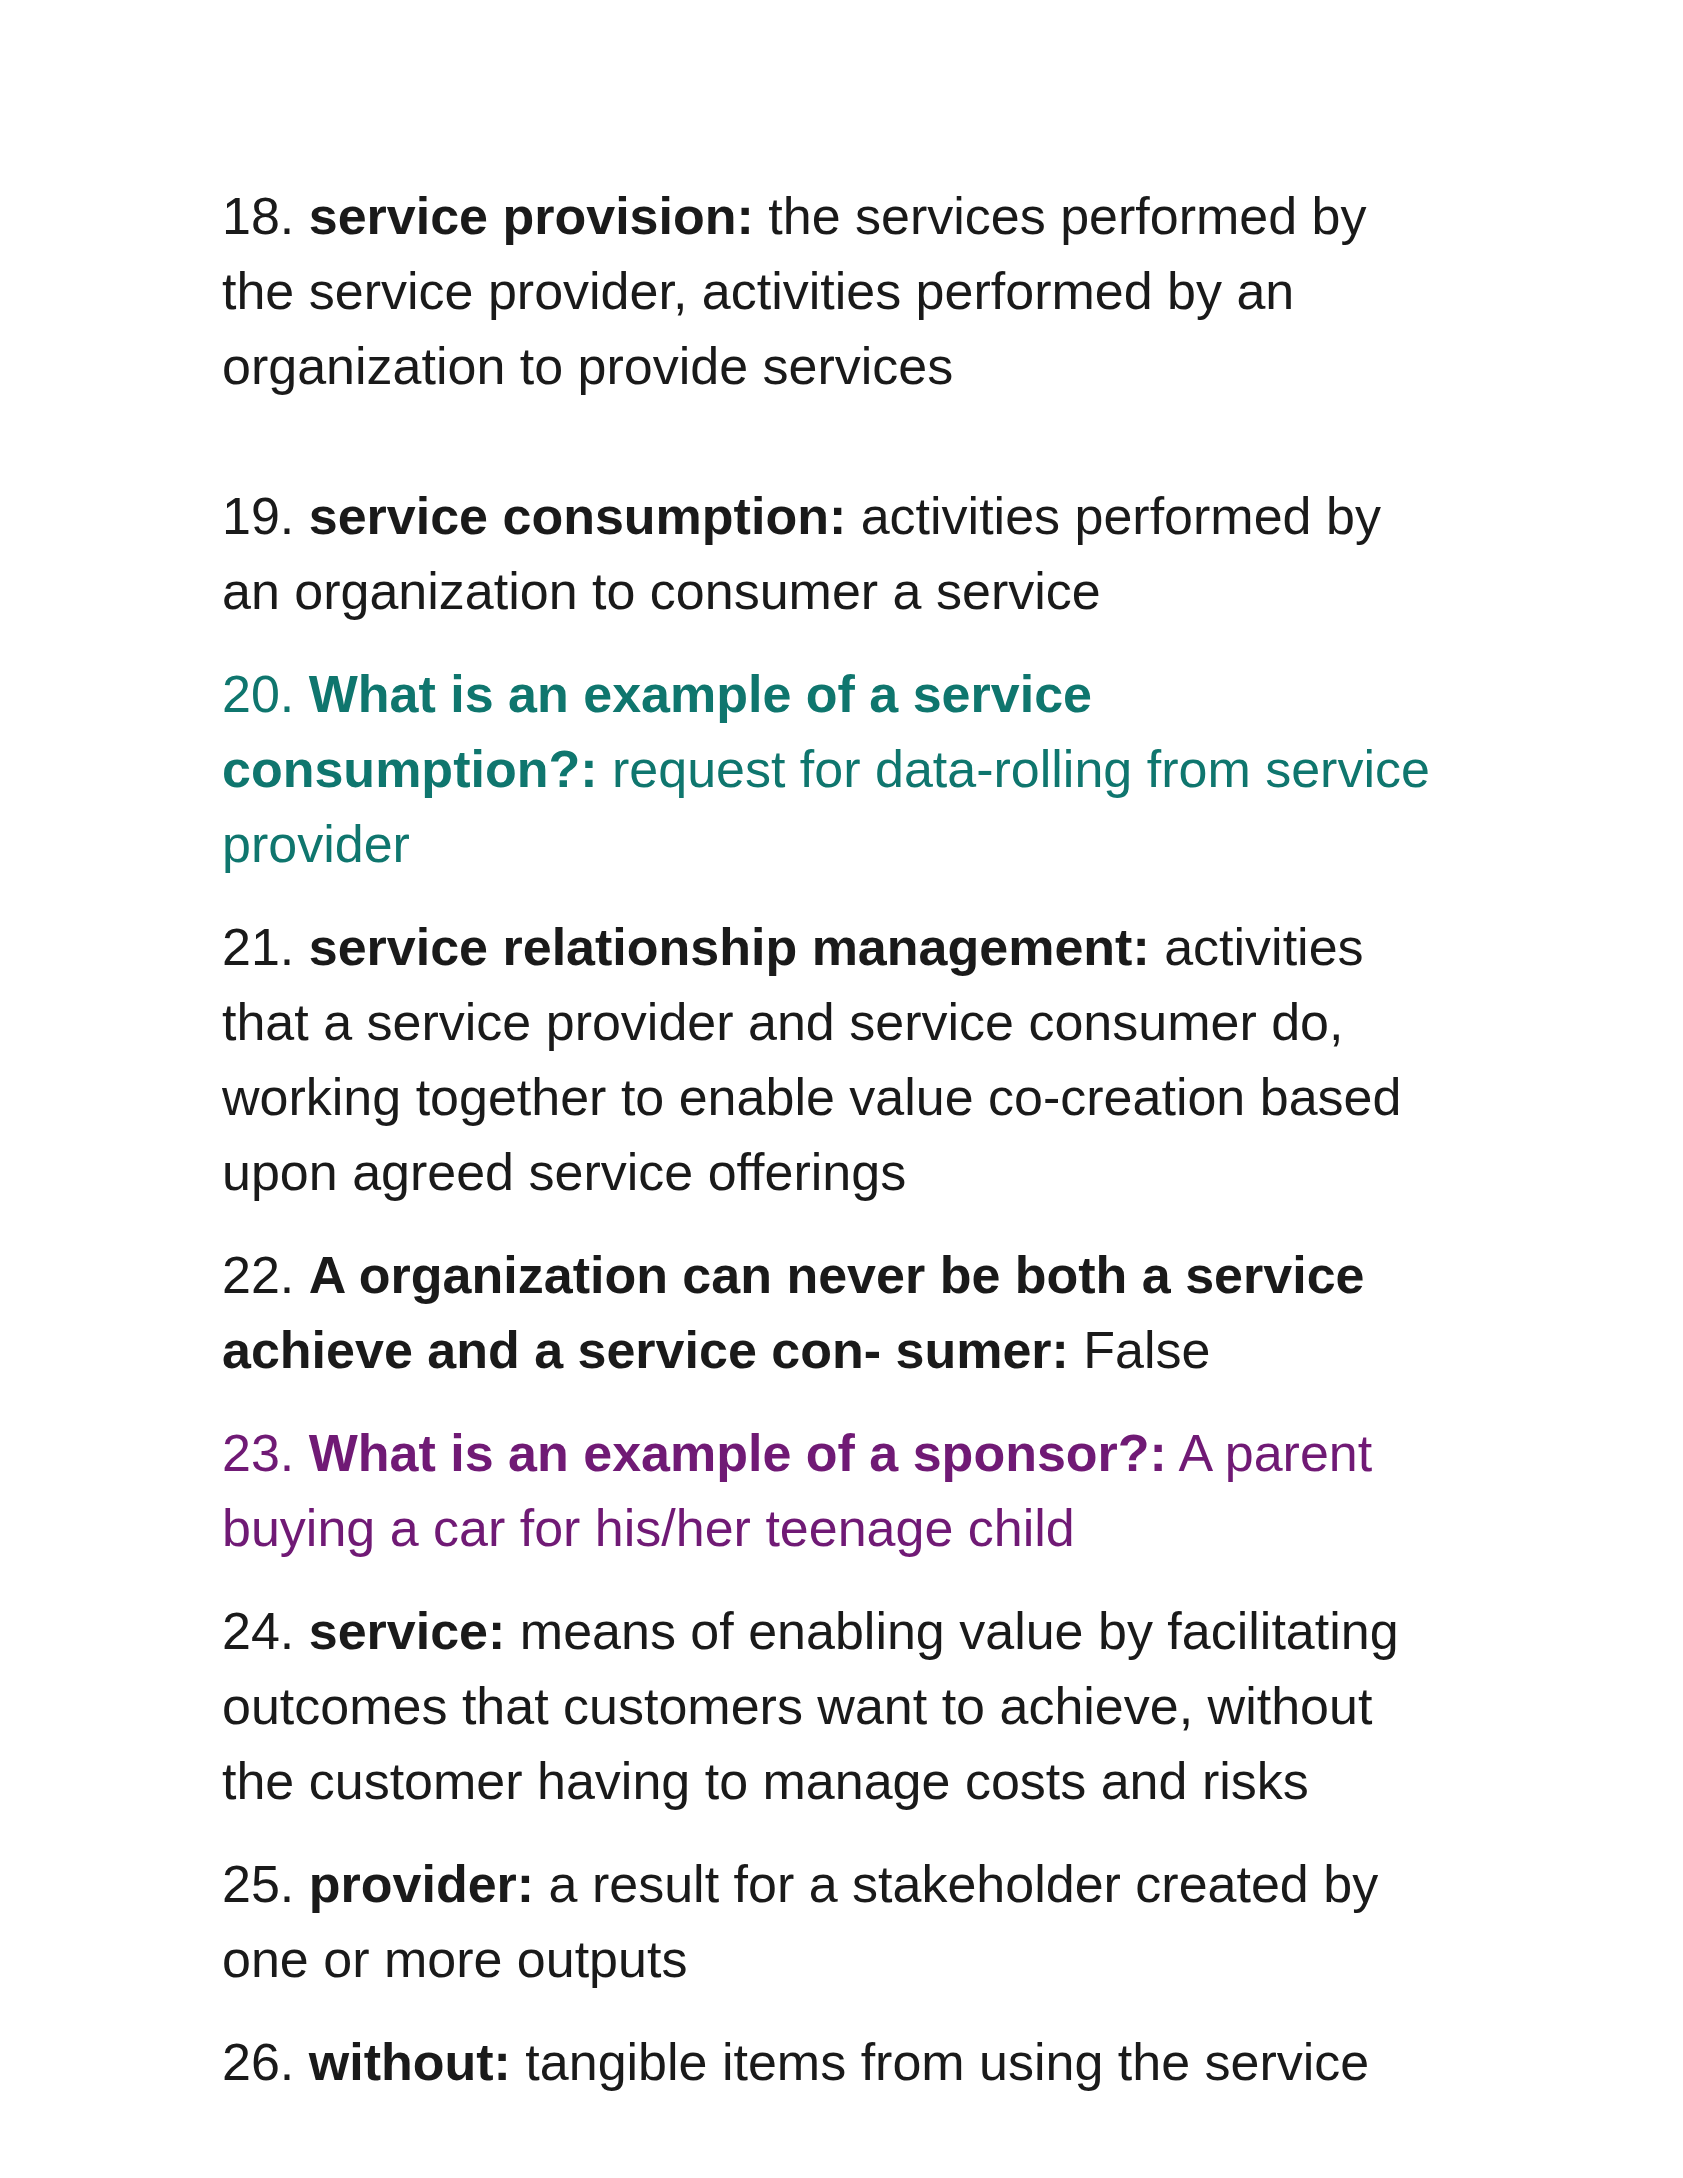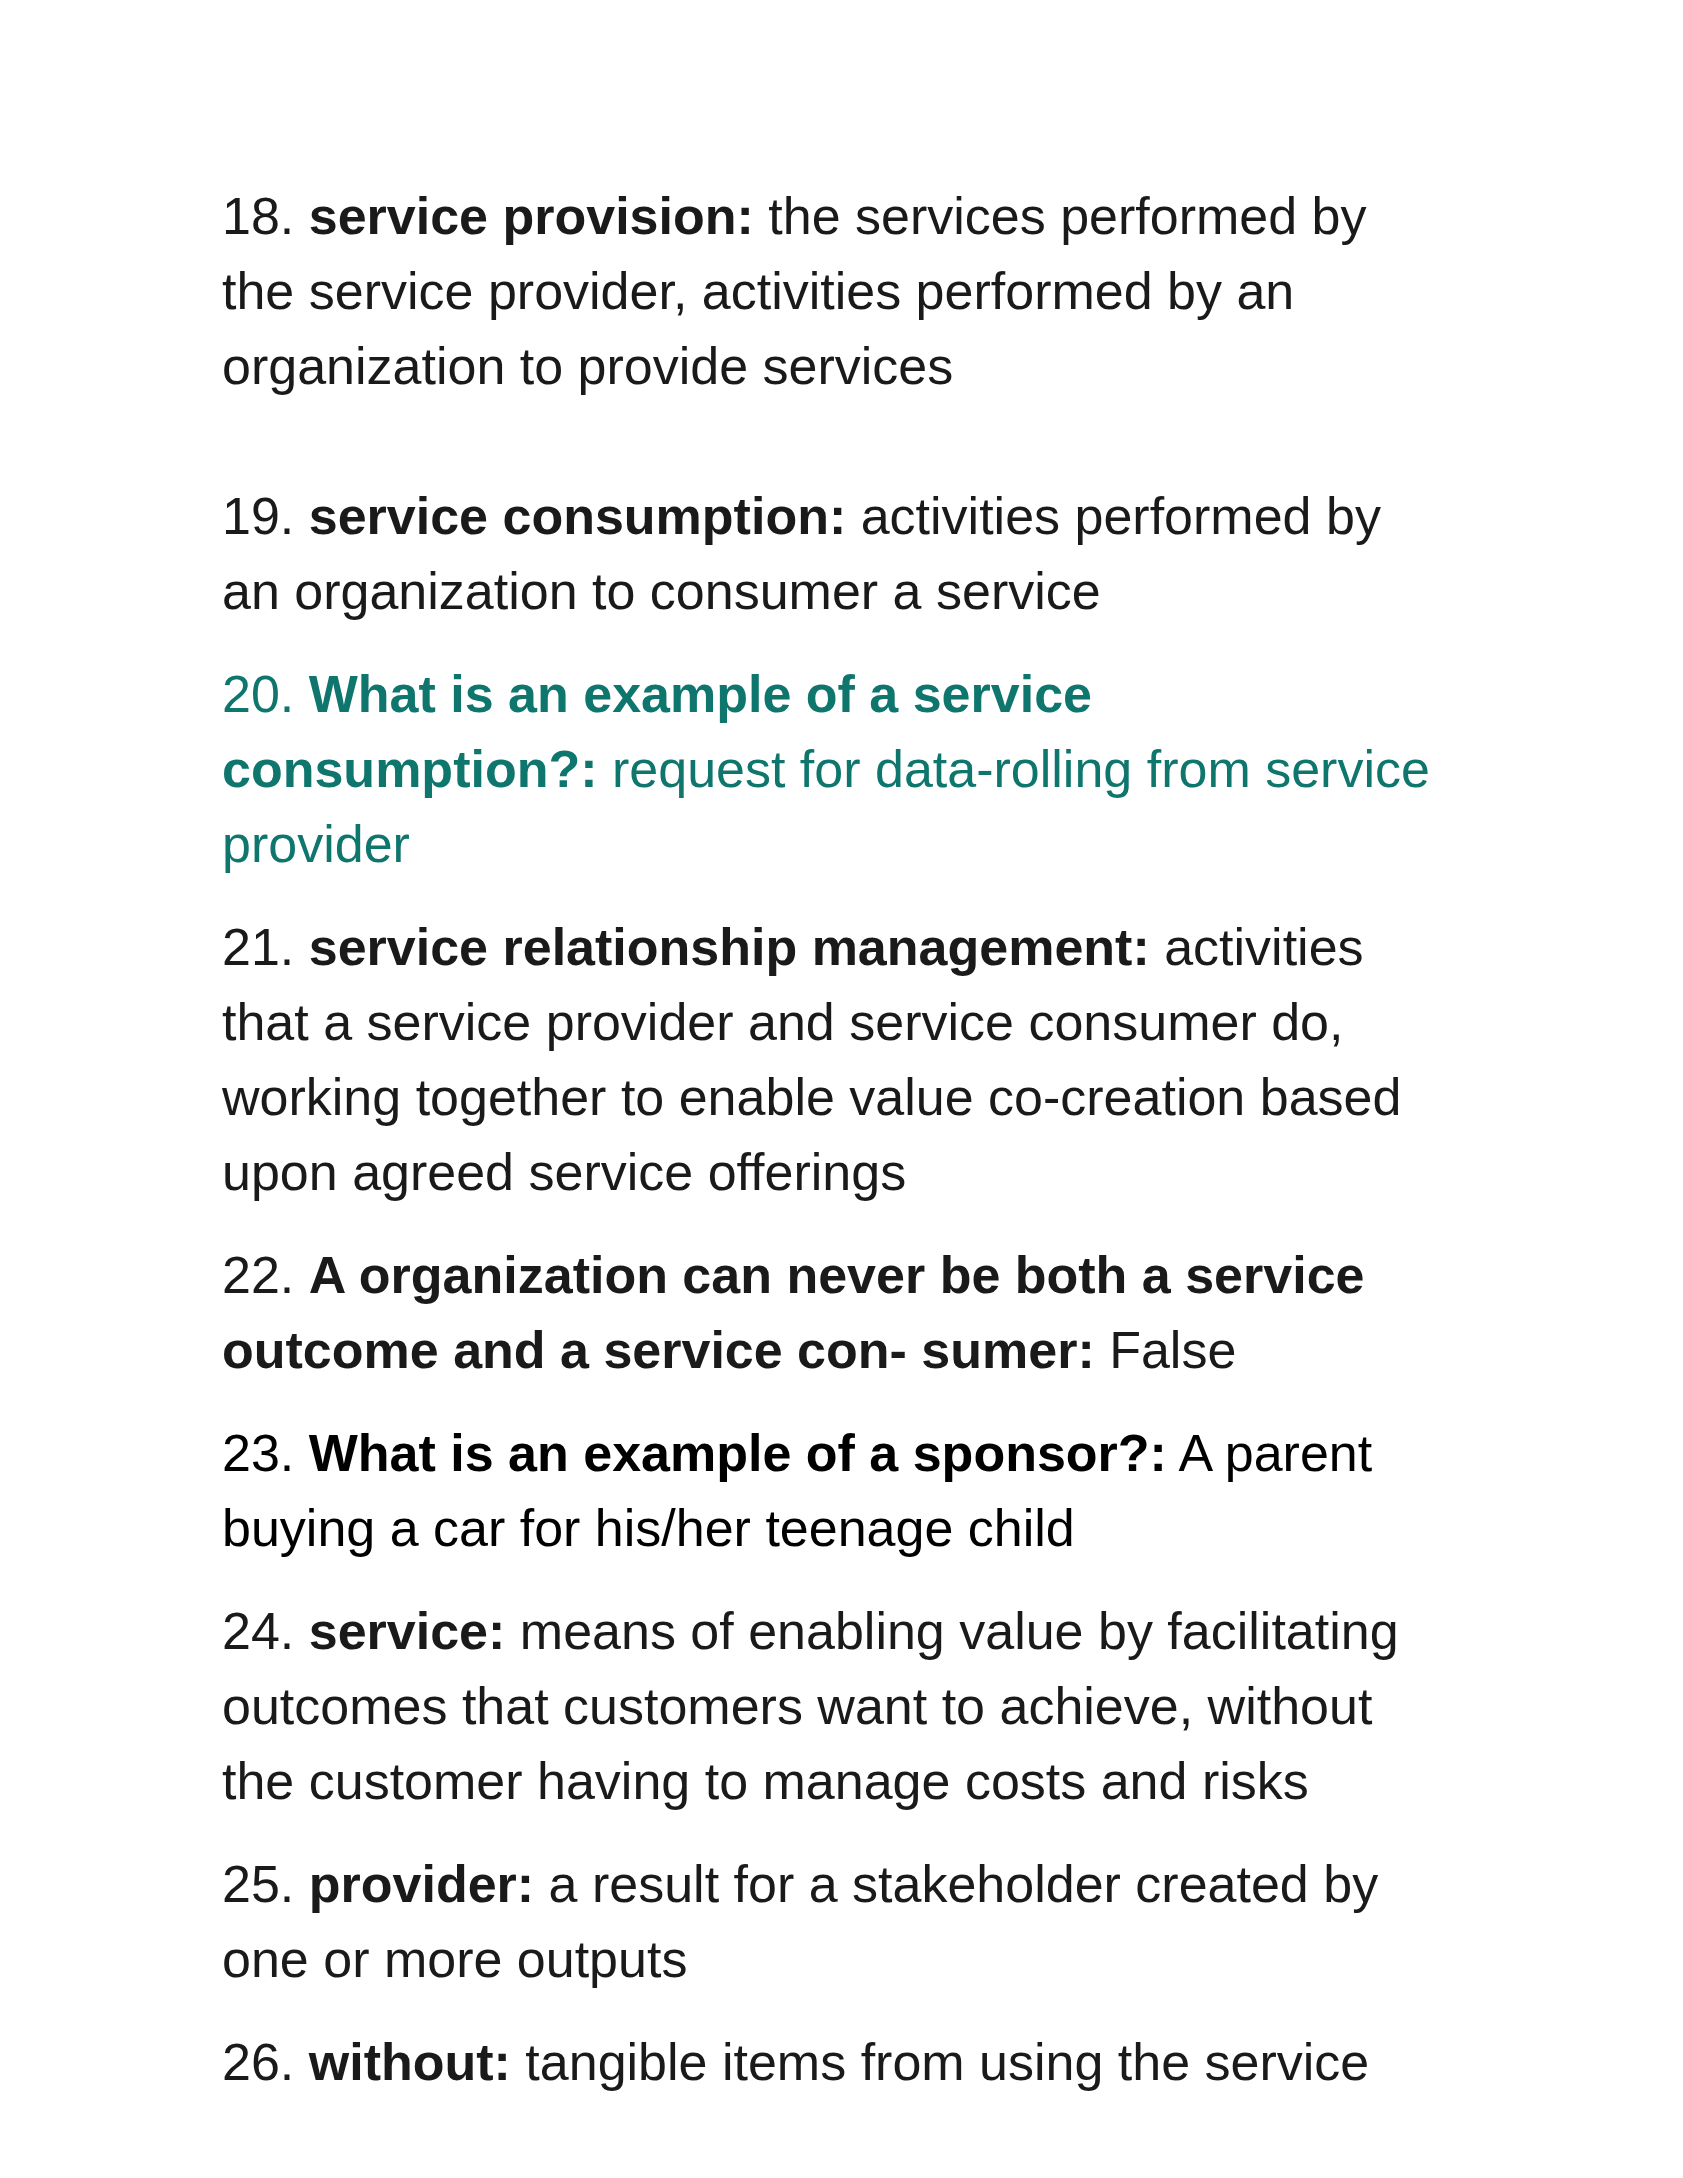--- a/index.html
+++ b/index.html
@@ -51,23 +51,23 @@
 <main class="page">
   <section class="glossary" id="glossary-list">
   <p class="item" style="color: rgb(26, 26, 26);"><span class="num">18.</span> <span class="term">service provision:</span> <span class="def">the services performed by the service provider, activities performed by an organization to provide services</span></p>
 
   <p class="item" style="color: rgb(26, 26, 26);"><span class="num">19.</span> <span class="term">service consumption:</span> <span class="def">activities performed by an organization to consumer a service</span></p>
 
   <p class="item" style="color: #0f766e;"><span class="num">20.</span> <span class="term">What is an example of a service consumption?:</span> <span class="def">request for data-rolling from service provider</span></p>
 
   <p class="item" style="color: rgb(26, 26, 26);"><span class="num">21.</span> <span class="term">service relationship management:</span> <span class="def">activities that a service provider and service consumer do, working together to enable value co-creation based upon agreed service offerings</span></p>
 
-  <p class="item" style="color: rgb(26, 26, 26);"><span class="num">22.</span> <span class="term">A organization can never be both a service outcome and a service con- sumer:</span> <span class="def">False</span></p>
+  <p class="item" style="color: rgb(26, 26, 26);"><span class="num">22.</span> <span class="term">A organization can never be both a service achieve and a service con- sumer:</span> <span class="def">False</span></p>
 
-  <p class="item" style="color: #000000;"><span class="num">23.</span> <span class="term">What is an example of a sponsor?:</span> <span class="def">A parent buying a car for his/her teenage child</span></p>
+  <p class="item" style="color: #701a75;"><span class="num">23.</span> <span class="term">What is an example of a sponsor?:</span> <span class="def">A parent buying a car for his/her teenage child</span></p>
 
   <p class="item" style="color: rgb(26, 26, 26);"><span class="num">24.</span> <span class="term">service:</span> <span class="def">means of enabling value by facilitating outcomes that customers want to achieve, without the customer having to manage costs and risks</span></p>
 
   <p class="item" style="color: rgb(26, 26, 26);"><span class="num">25.</span> <span class="term">provider:</span> <span class="def">a result for a stakeholder created by one or more outputs</span></p>
 
   <p class="item" style="color: rgb(26, 26, 26);"><span class="num">26.</span> <span class="term">without:</span> <span class="def">tangible items from using the service</span></p>
 </section>
 </main>
 
 

